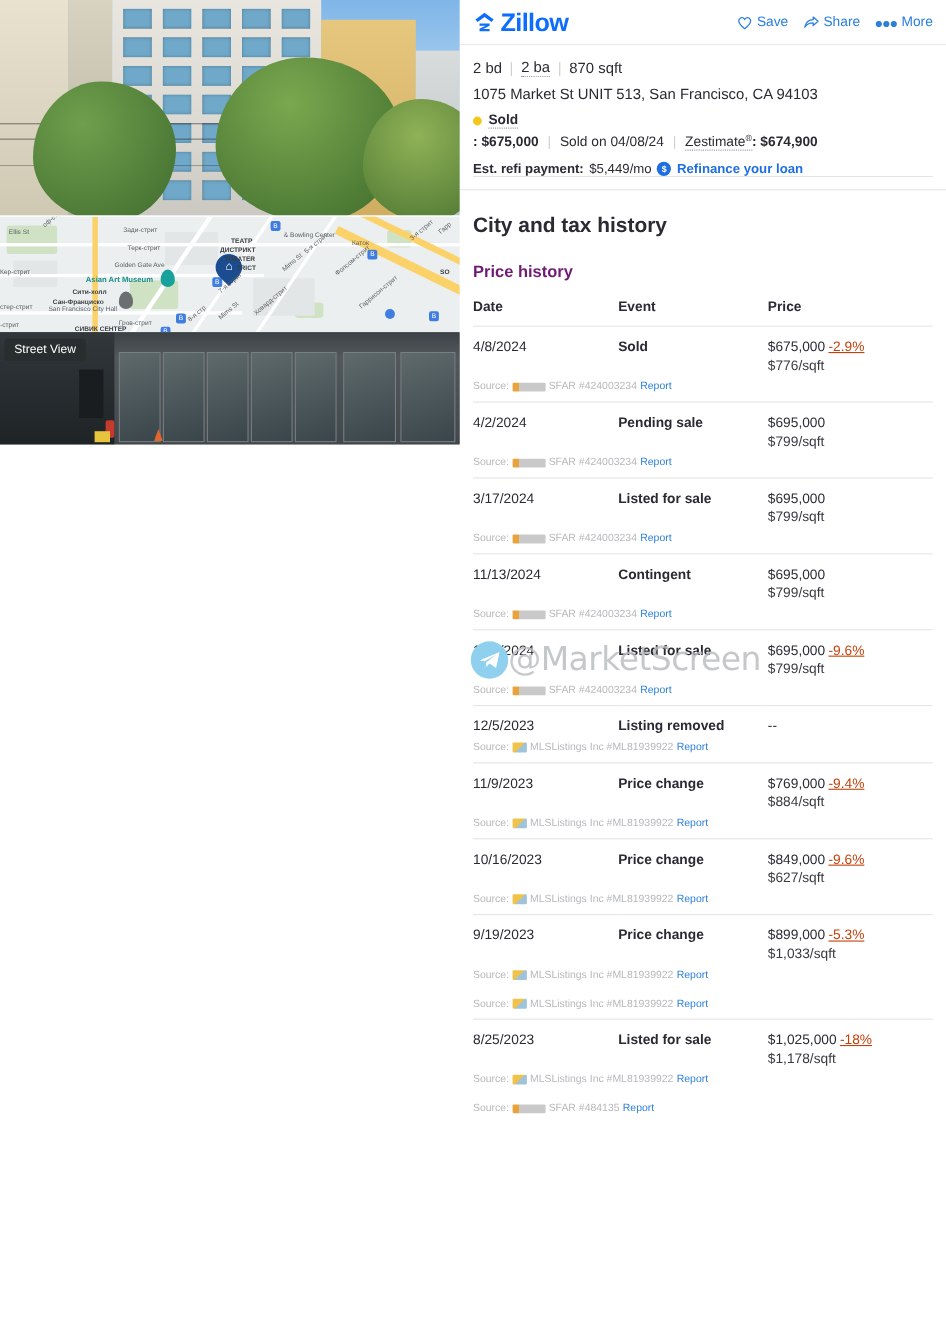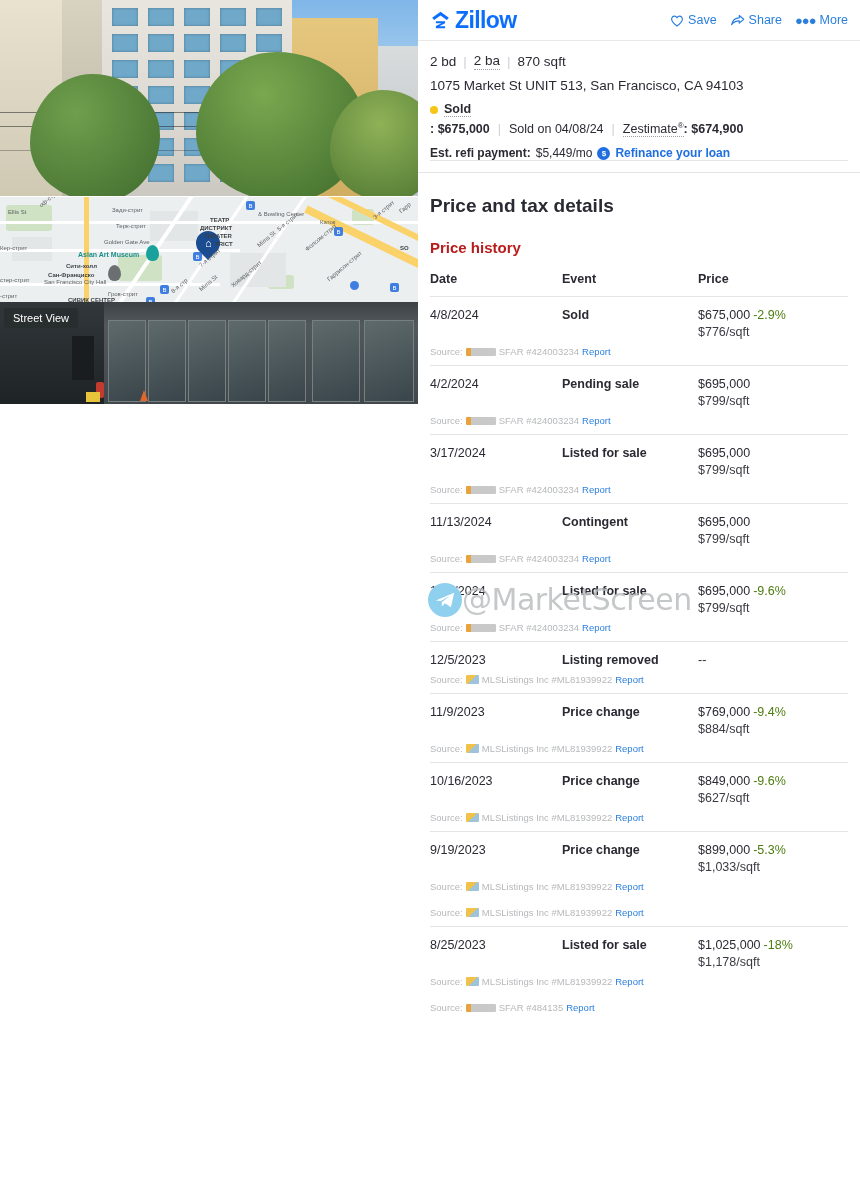--- a/index.html
+++ b/index.html
@@ -105,31 +105,31 @@
   .tab { font-size:12.5px; color:#2a2a33; padding-bottom:9px; cursor:pointer; position:relative; }
   .tab.active { color:#2a7fdd; }
   .tab.active::after { content:""; position:absolute; left:0; right:0; bottom:0;
     height:3px; background:#1f6fe0; border-radius:2px; }
   .tabs-rule { height:1px; background:#e4e4e6; margin:0 12px; }
   .sect-rule { height:1px; background:#e4e4e6; margin:11px 0 0 0; }
 
   
   .sec { padding: 0 12px; }
   .h2 { font-size:19px; font-weight:bold; color:#2a2a33; margin-top:22px; }
-  .h3 { font-size:15px; font-weight:bold; color:#b91c1c; margin-top:22px; }
+  .h3 { font-size:15px; font-weight:bold; color:#701a75; margin-top:22px; }
 
   table.ph { width:100%; border-collapse:collapse; margin-top:16px; table-layout:fixed; }
   table.ph th { text-align:left; font-size:12.5px; font-weight:bold; color:#2a2a33;
     padding-bottom:10px; }
   .col-date { width:132px; } .col-event { width:136px; } .col-price { width:auto; }
   .ev-row td { border-top:1px solid #e4e4e6; padding:11px 0 0 0; vertical-align:top; }
   .ev-date { font-size:12.5px; color:#2a2a33; }
   .ev-event { font-size:12.5px; font-weight:bold; color:#2a2a33; }
   .ev-price { font-size:12.5px; color:#2a2a33; }
-  .ev-pct { color:#4d7c0f; margin-left:3px; }
+  .ev-pct { color:#c2410c; margin-left:3px;text-decoration:underline; }
   .ev-sqft { font-size:12.5px; color:#3a3a42; margin-top:3px; }
   .src-row td { padding: 7px 0 8px 0; }
   .src { font-size:9.5px; color:#b6b8bb; display:flex; align-items:center; gap:3px; white-space:nowrap; }
   .src-logo-sfar { width:30px; height:8px;
     background:linear-gradient(90deg,#e8a33d 0 18%,#c9c9c9 18% 100%); border-radius:1px; }
   .src-logo-mls { width:13px; height:9px;
     background:linear-gradient(135deg,#f0c24a 0 50%,#9fc4da 50% 100%); border-radius:1px; }
   .src-report { color:#2a7fdd; cursor:pointer; }
 
   
@@ -343,21 +343,21 @@
         <span>$5,449/mo</span>
         <span class="refi-badge">$</span>
         <span class="refi-link">Refinance your loan</span>
       </div>
     </div>
 
     <div class="tabs-rule"></div>
     <div class="sect-rule"></div>
 
     <div class="sec">
-      <div class="h2">Price and tax details</div>
+      <div class="h2">City and tax history</div>
       <div class="h3">Price history</div>
 
       <table class="ph">
         <colgroup>
             <col class="col-date">
             <col class="col-event">
             <col class="col-price">
           </colgroup>
         <thead>
             <tr>

